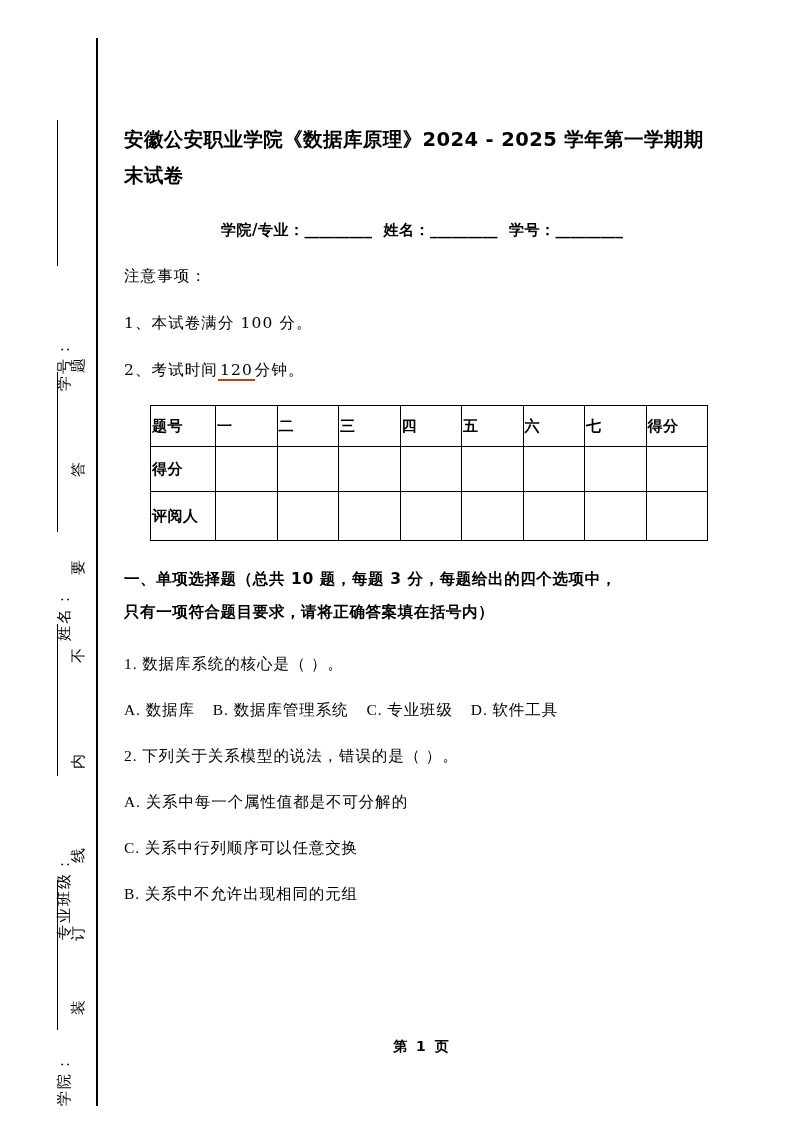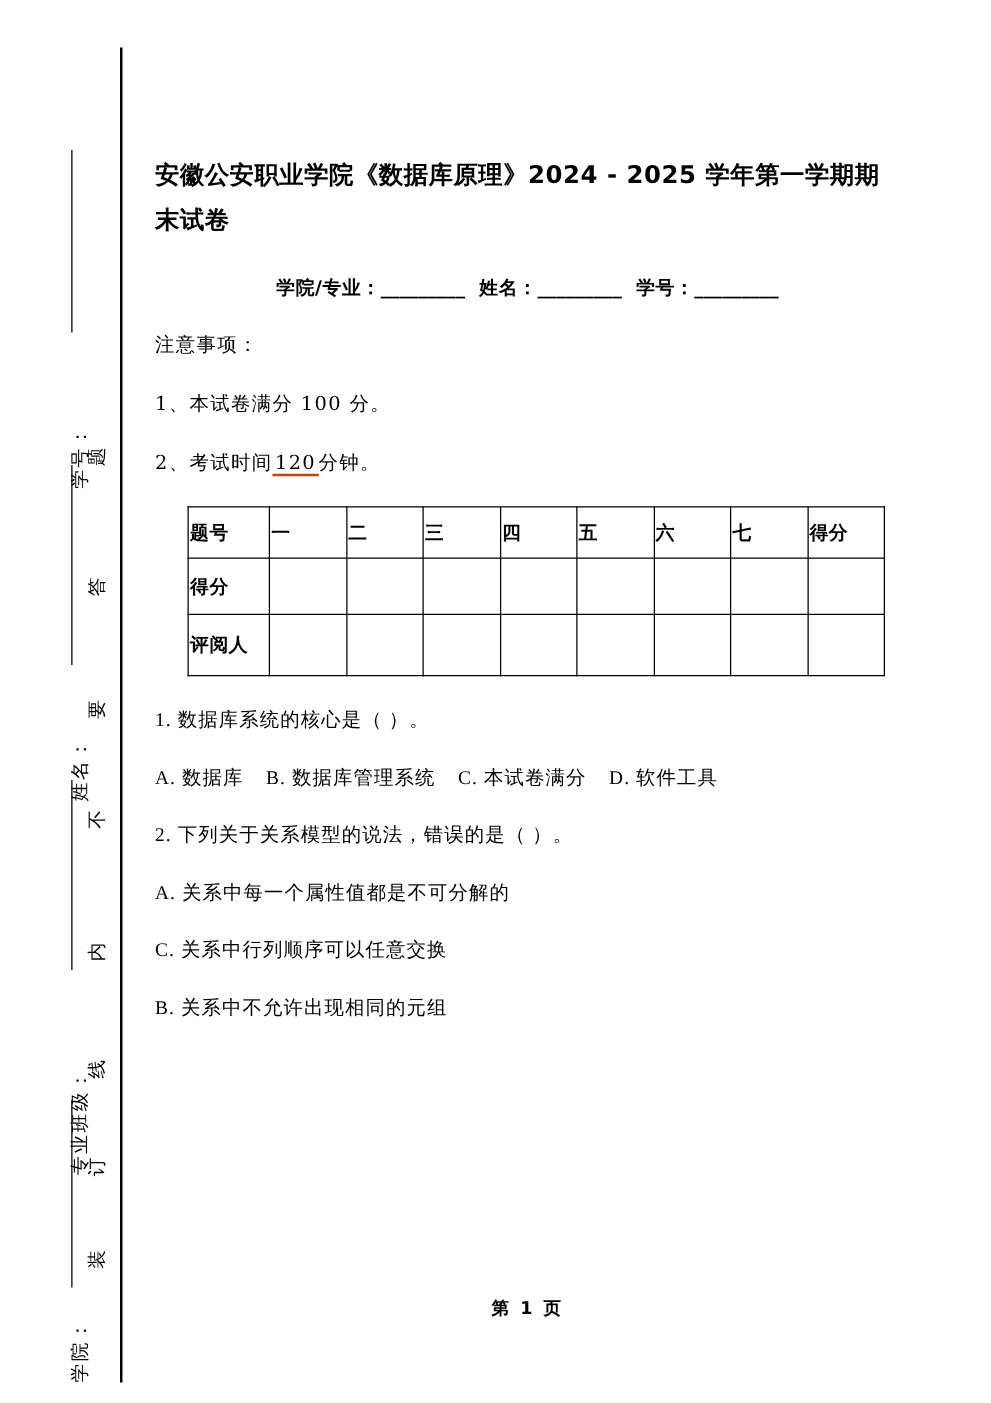--- a/index.html
+++ b/index.html
@@ -231,25 +231,29 @@
         <td></td>
         <td></td>
         <td></td>
         <td></td>
         <td></td>
         <td></td>
       </tr>
     </tbody>
       </table>
 
+    <div class="section-head">
+      <span>一、单项选择题（总共 10 题，每题 3 分，每题给出的四个选项中，</span><br>
+      <span>只有一项符合题目要求，请将正确答案填在括号内）</span>
+    </div>
 
     <div class="q-text">1. 数据库系统的核心是（  ）。</div>
 
     <div class="q-opts">
-      <span>A. 数据库</span><span class="gap"></span><span>B. 数据库管理系统</span><span class="gap"></span><span>C. 本试卷满分</span><span class="gap"></span><span>D. 软件工具</span>
+      <span>A. 数据库</span><span class="gap"></span><span>B. 数据库管理系统</span><span class="gap"></span><span>C. 专业班级</span><span class="gap"></span><span>D. 软件工具</span>
     </div>
 
     <div class="q-text">2. 下列关于关系模型的说法，错误的是（  ）。</div>
 
     <div class="q-opts">A. 关系中每一个属性值都是不可分解的</div>
     <div class="q-opts">C. 关系中行列顺序可以任意交换</div>
     <div class="q-opts">B. 关系中不允许出现相同的元组</div>
 
     <div class="footer">第 1 页</div>
   </div>

